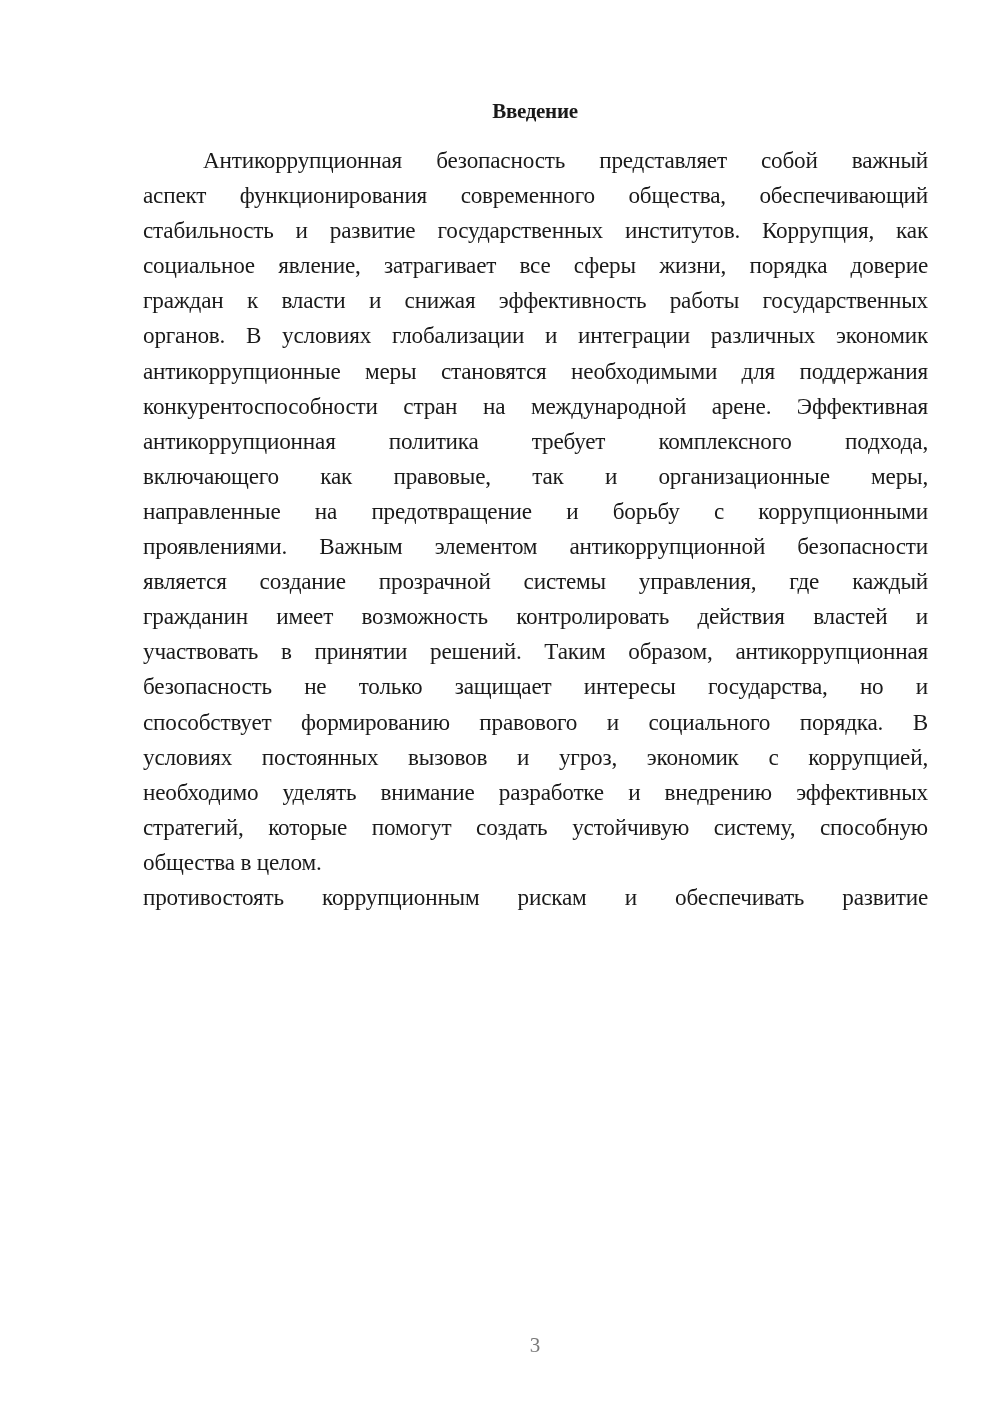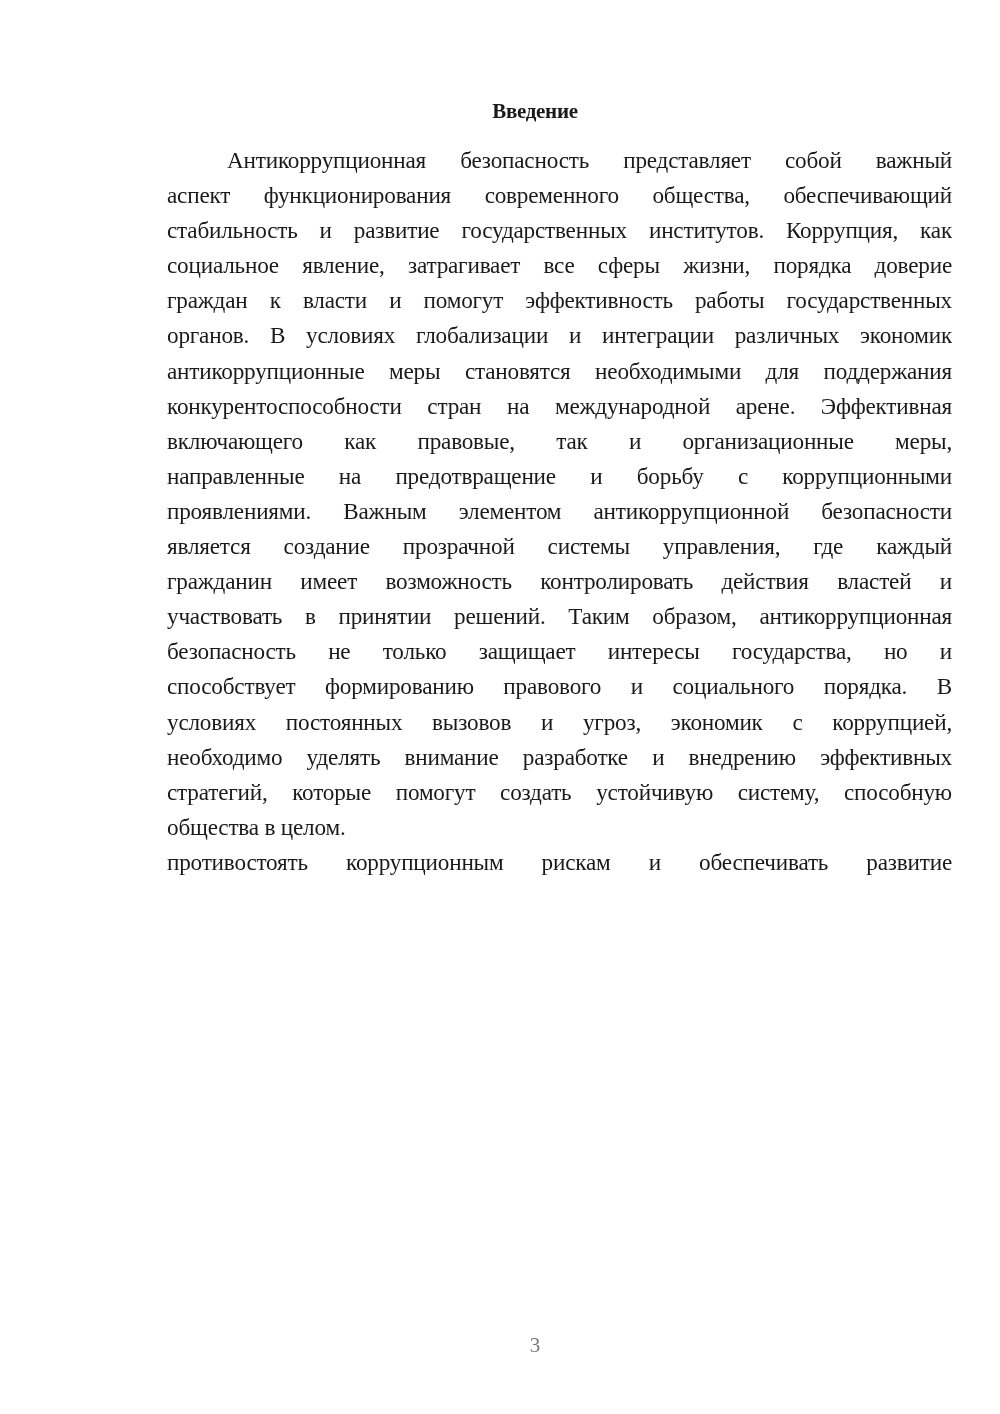--- a/index.html
+++ b/index.html
@@ -33,21 +33,20 @@
       line-height: 30px;
       letter-spacing: -0.3px;
     }
     .body-text {
       position: absolute;
       left: 143px;
       top: 143px;
       width: 785px;
       font-size: 23.2px;
       line-height: 35.1px;
-      margin-left: 24px;
     }
     .line {
       display: block;
       text-align: justify;
       text-align-last: justify;
       white-space: nowrap;
       height: 35.1px;
       letter-spacing: -0.2px;
       word-spacing: 0;
     }
@@ -69,24 +68,25 @@
 <body>
 
 <div class="page">
   <div class="heading">Введение</div>
 
   <div class="body-text">
     <span class="line wrap first">Антикоррупционная безопасность представляет собой важный</span>
     <span class="line wrap">аспект функционирования современного общества, обеспечивающий</span>
     <span class="line wrap">стабильность и развитие государственных институтов. Коррупция, как</span>
     <span class="line wrap">социальное явление, затрагивает все сферы жизни, порядка доверие</span>
-    <span class="line wrap">граждан к власти и помогут эффективность работы государственных</span>
+    <span class="line wrap">граждан к власти и снижая эффективность работы государственных</span>
     <span class="line wrap">органов. В условиях глобализации и интеграции различных экономик</span>
     <span class="line wrap">антикоррупционные меры становятся необходимыми для поддержания</span>
     <span class="line wrap">конкурентоспособности стран на международной арене. Эффективная</span>
+    <span class="line wrap">антикоррупционная политика требует комплексного подхода,</span>
     <span class="line wrap">включающего как правовые, так и организационные меры,</span>
     <span class="line wrap">направленные на предотвращение и борьбу с коррупционными</span>
     <span class="line wrap">проявлениями. Важным элементом антикоррупционной безопасности</span>
     <span class="line wrap">является создание прозрачной системы управления, где каждый</span>
     <span class="line wrap">гражданин имеет возможность контролировать действия властей и</span>
     <span class="line wrap">участвовать в принятии решений. Таким образом, антикоррупционная</span>
     <span class="line wrap">безопасность не только защищает интересы государства, но и</span>
     <span class="line wrap">способствует формированию правового и социального порядка. В</span>
     <span class="line wrap">условиях постоянных вызовов и угроз, экономик с коррупцией,</span>
     <span class="line wrap">необходимо уделять внимание разработке и внедрению эффективных</span>

